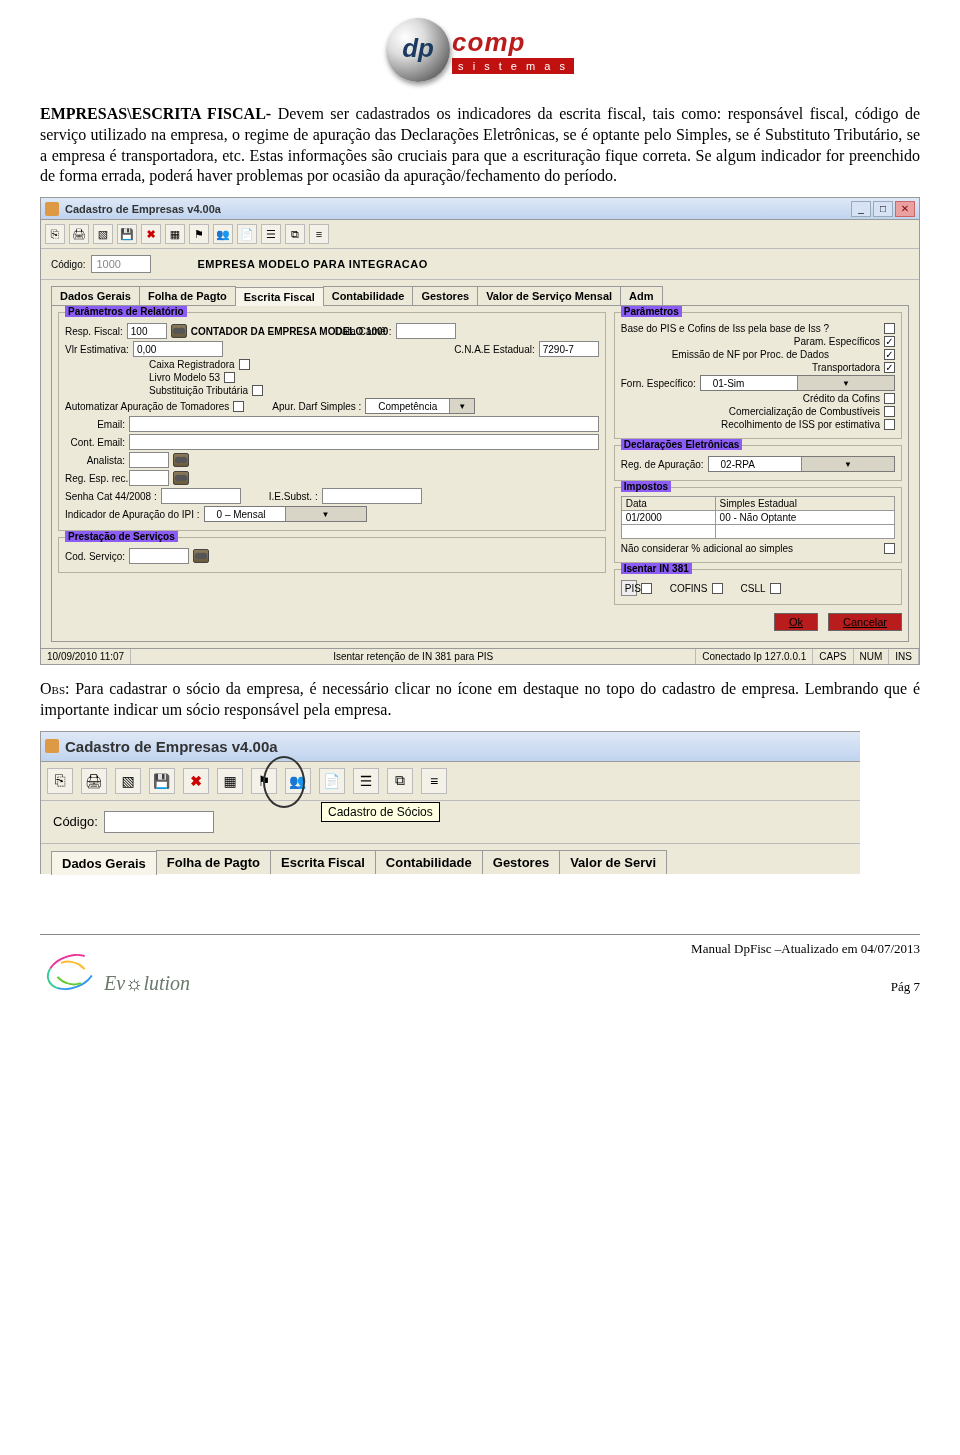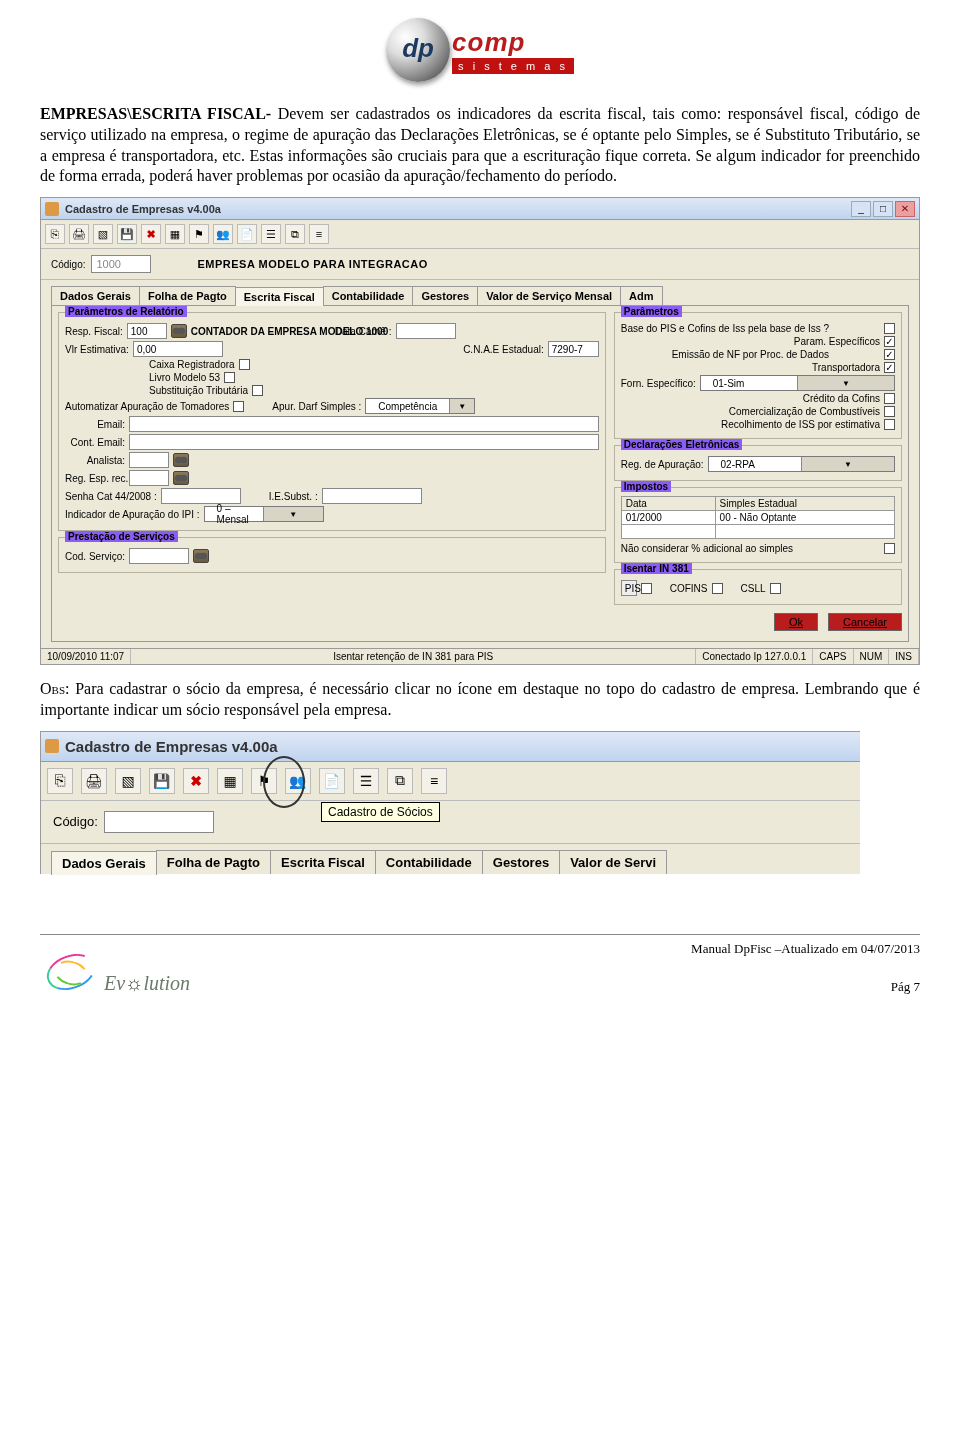--- a/index.html
+++ b/index.html
@@ -159,21 +159,21 @@
             <span class="binoc"></span>
             <span class="lbl bold" style="width:140px">CONTADOR DA EMPRESA MODELO 1000</span>
             <span class="lbl">Data Carnê :</span>
             <span class="inp" style="width:60px"></span>
           </div>
           <div class="frow">
             <span class="lbl">Vlr Estimativa:</span>
             <span class="inp" style="width:90px;text-align:right">0,00</span>
             <span style="flex:1"></span>
             <span class="lbl">C.N.A.E Estadual:</span>
-            <span class="inp" style="width:51px">7290-7</span>
+            <span class="inp" style="width:60px">7290-7</span>
           </div>
           <div class="frow">
               <span style="width:80px"></span>
               <span class="lbl">Caixa Registradora</span> 
               <span class="chk"></span>
             </div>
           <div class="frow">
               <span style="width:80px"></span>
               <span class="lbl">Livro Modelo 53</span> 
               <span class="chk"></span>
@@ -213,21 +213,21 @@
             </div>
           <div class="frow">
             <span class="lbl">Senha Cat 44/2008 :</span>
               <span class="inp" style="width:80px"></span>
             <span style="width:20px"></span>
             <span class="lbl">I.E.Subst. :</span>
               <span class="inp" style="width:100px"></span>
           </div>
           <div class="frow">
             <span class="lbl">Indicador de Apuração do IPI :</span>
-            <span class="dd" style="width:120px">
+            <span class="dd" style="width:163px">
                 <span>0 – Mensal</span>
                 <span class="ar">▼</span>
               </span>
           </div>
         </div>
         <div class="groupbox">
           <span class="legend">Prestação de Serviços</span>
           <div class="frow">
             <span class="lbl">Cod. Serviço:</span>
             <span class="inp" style="width:60px"></span>

